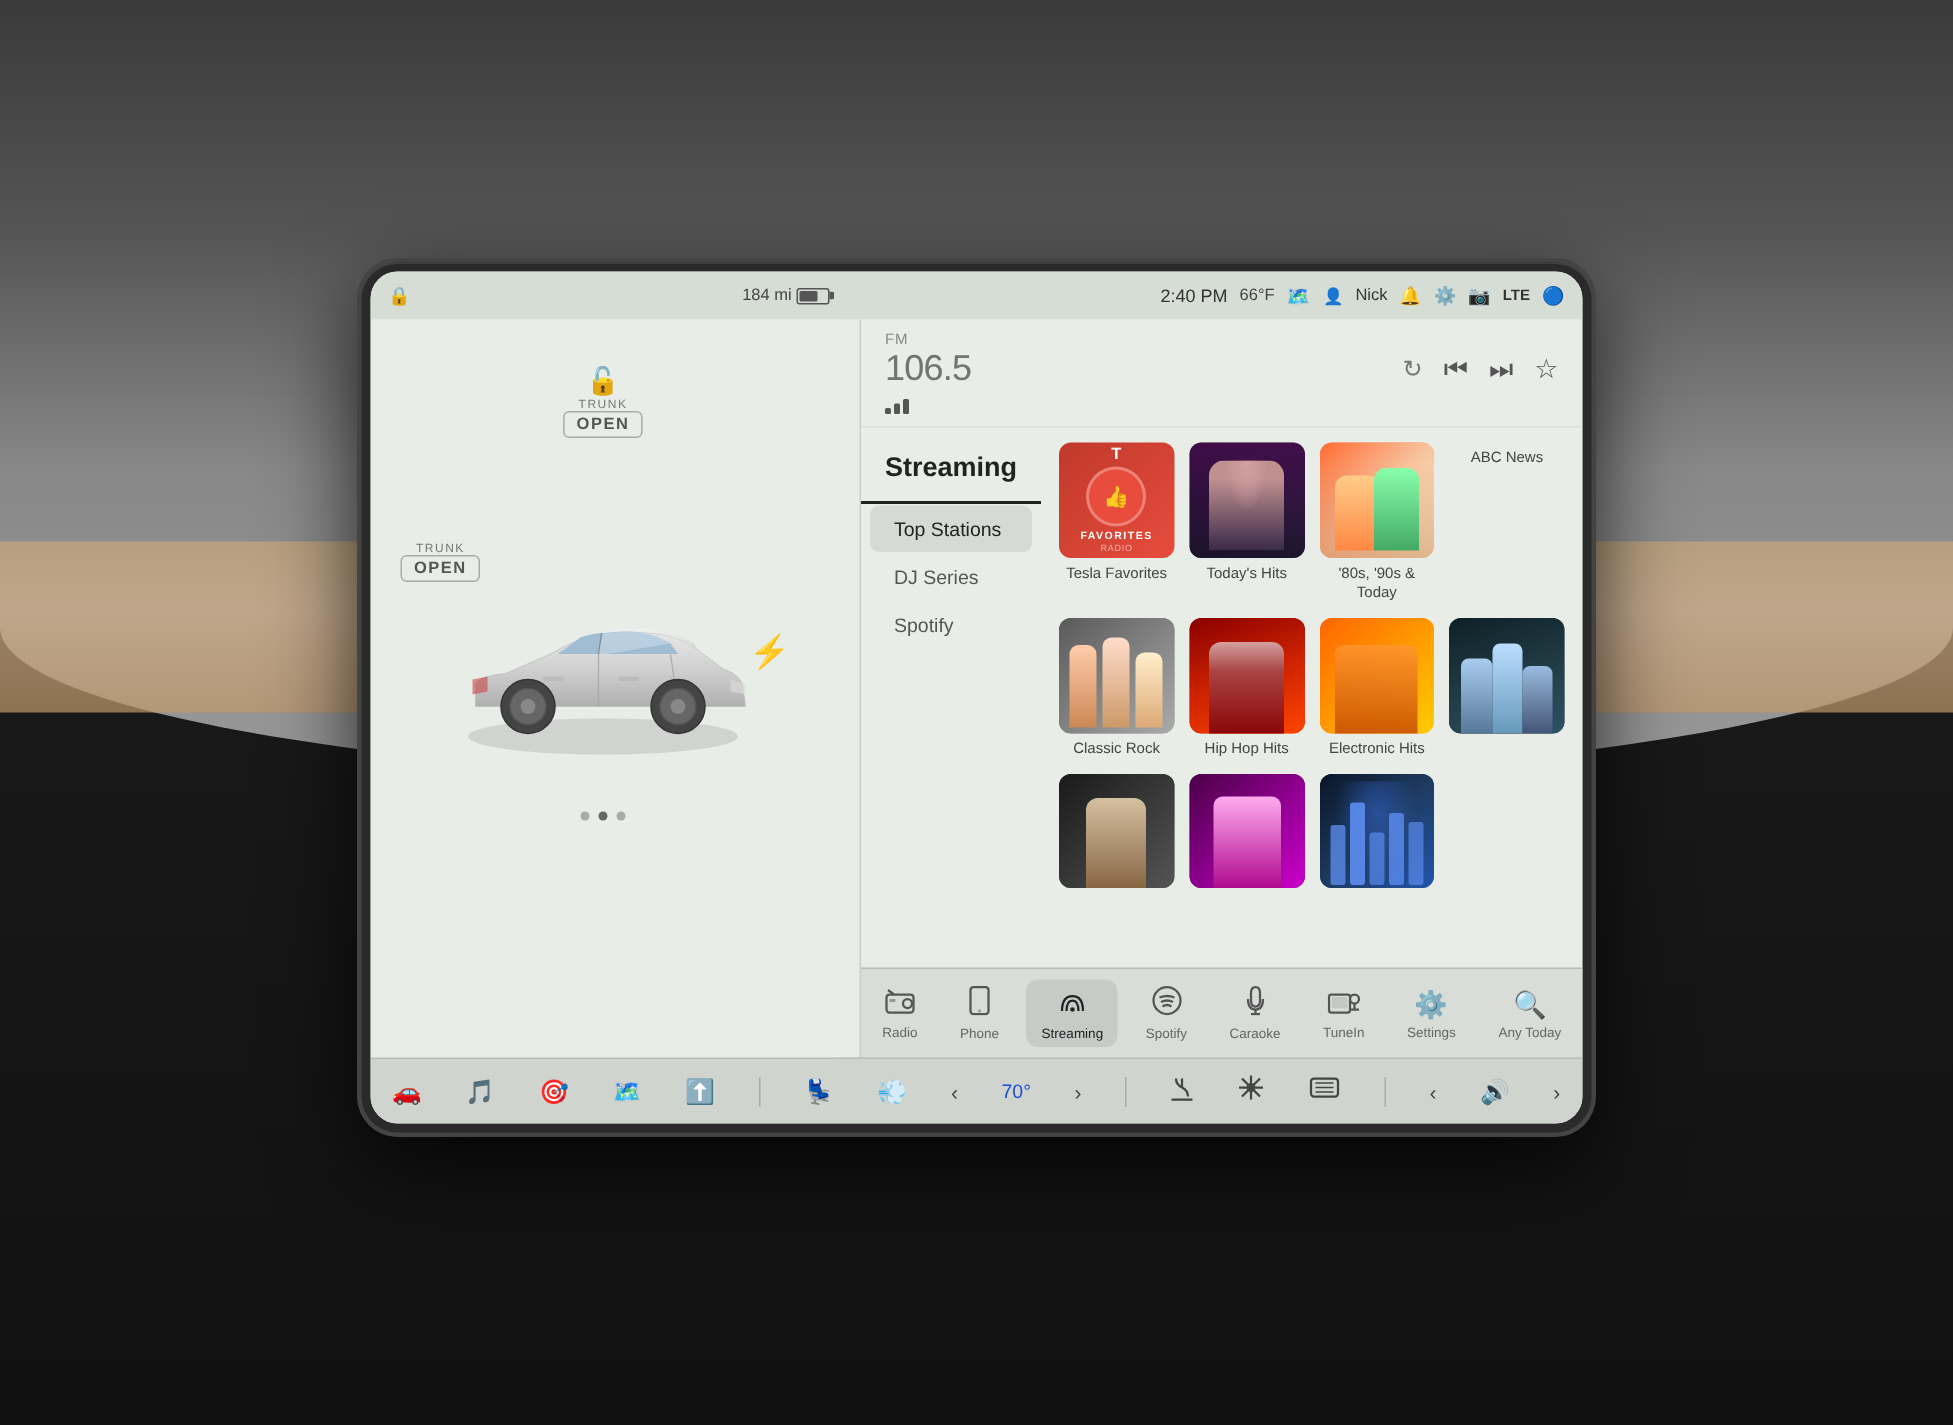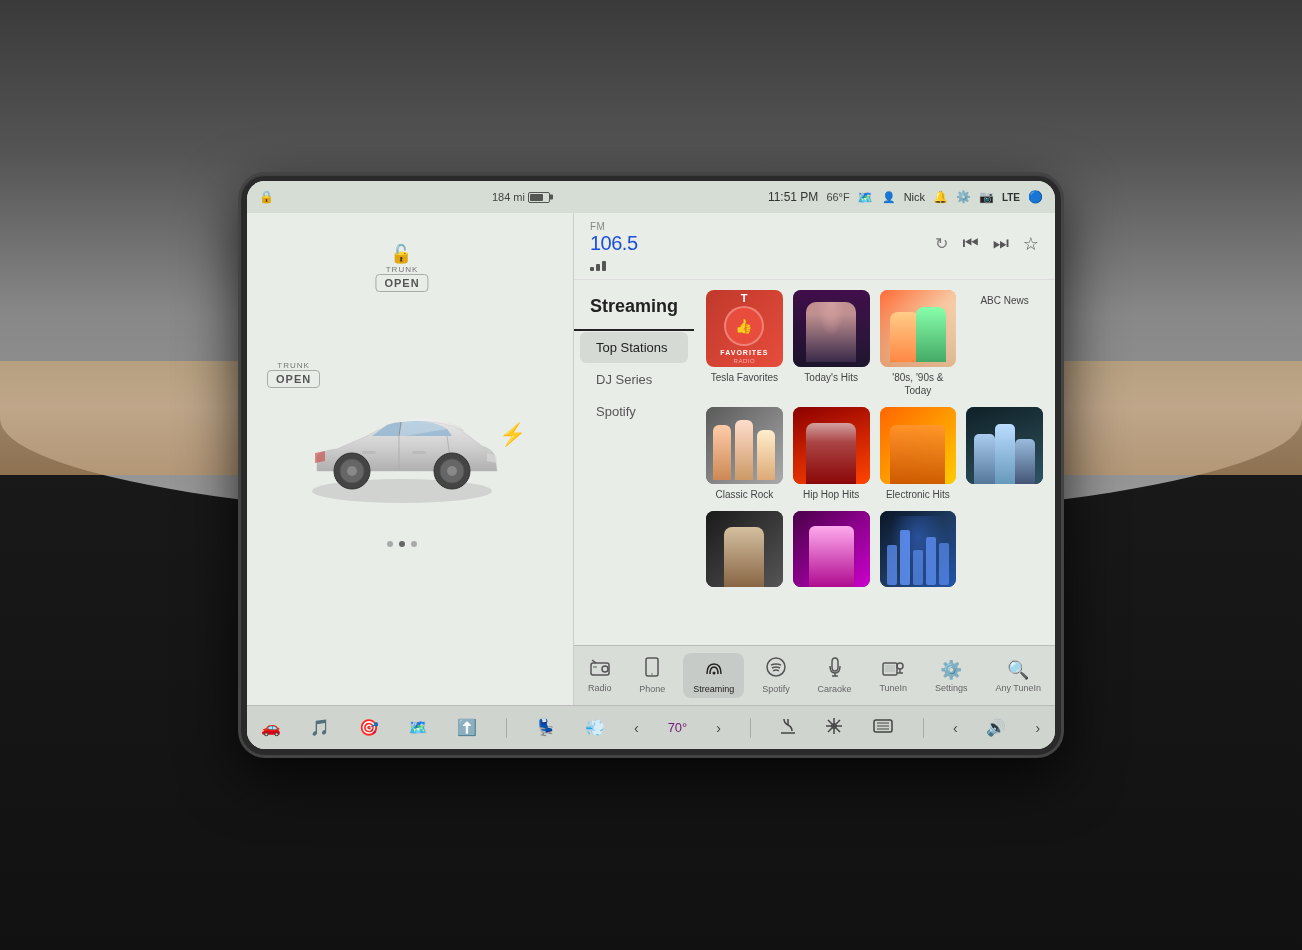--- a/index.html
+++ b/index.html
@@ -244,23 +244,23 @@
       letter-spacing: 0.5px;
     }
 
     .frequency-row {
       display: flex;
       align-items: center;
       justify-content: space-between;
     }
 
     .frequency {
-      font-size: 20px;
+      font-size: 24px;
       font-weight: 300;
-      color: #1d4ed8;
+      color: #737373;
       letter-spacing: -0.5px;
     }
 
     .radio-controls {
       display: flex;
       gap: 14px;
       align-items: center;
     }
 
     .signal-bars {
@@ -548,21 +548,21 @@
         </div>
         <div style="display:flex; align-items:center; gap:8px;">
           <div class="battery-indicator">
             <span style="font-size:11px; color:#444;">184 mi</span>
             <div class="battery-icon">
               <div class="battery-fill"></div>
             </div>
           </div>
         </div>
         <div style="display:flex; align-items:center; gap:8px;">
-          <span style="font-size:12px; font-weight:500; color:#333;">11:51 PM</span>
+          <span style="font-size:12px; font-weight:500; color:#333;">2:40 PM</span>
           <span style="font-size:11px; color:#444;">66°F</span>
           <span style="font-size:13px;">🗺️</span>
           <span style="font-size:11px;">👤</span>
           <span style="font-size:11px; color:#333; font-weight:500;">Nick</span>
           <span style="font-size:12px;">🔔</span>
           <span style="font-size:12px;">⚙️</span>
           <span style="font-size:12px;">📷</span>
           <span style="font-size:10px; font-weight:700; color:#333;">LTE</span>
           <span style="font-size:12px;">🔵</span>
         </div>
@@ -868,39 +868,39 @@
                   </svg>
               </span>
               <span class="nav-label">TuneIn</span>
             </div>
             <div class="nav-item">
               <span class="nav-icon">⚙️</span>
               <span class="nav-label">Settings</span>
             </div>
             <div class="nav-item">
               <span class="nav-icon">🔍</span>
-              <span class="nav-label">Any TuneIn</span>
+              <span class="nav-label">Any Today</span>
             </div>
           </div>
 
         </div>
       </div>
 
       <div class="control-bar">
 
         <span style="font-size:16px; color:#444; cursor:pointer;">🚗</span>
         <span style="font-size:16px; color:#444; cursor:pointer;">🎵</span>
         <span style="font-size:16px; color:#444; cursor:pointer;">🎯</span>
         <span style="font-size:16px; color:#444; cursor:pointer;">🗺️</span>
         <span style="font-size:16px; color:#444; cursor:pointer;">⬆️</span>
         <div class="ctrl-separator"></div>
         <span style="font-size:16px; color:#444; cursor:pointer;">💺</span>
         <span style="font-size:16px; color:#444; cursor:pointer;">💨</span>
         <span style="font-size:14px; color:#444; cursor:pointer;">‹</span>
-        <span style="font-size:13px; color:#701a75; font-weight:500;">70°</span>
+        <span style="font-size:13px; color:#1d4ed8; font-weight:500;">70°</span>
         <span style="font-size:14px; color:#444; cursor:pointer;">›</span>
         <div class="ctrl-separator"></div>
         <span style="font-size:15px; color:#444; cursor:pointer;">
           <svg width="16" height="18" viewBox="0 0 16 18">
               <path d="M4 2 Q4 6 8 8 Q12 10 12 14" fill="none" stroke="currentColor" stroke-width="1.5"></path>
               <path d="M8 2 Q8 6 8 8" fill="none" stroke="currentColor" stroke-width="1.5"></path>
               <path d="M1 16 L15 16" stroke="currentColor" stroke-width="1.5"></path>
             </svg>
         </span>
         <span style="font-size:16px; color:#444; cursor:pointer;">

